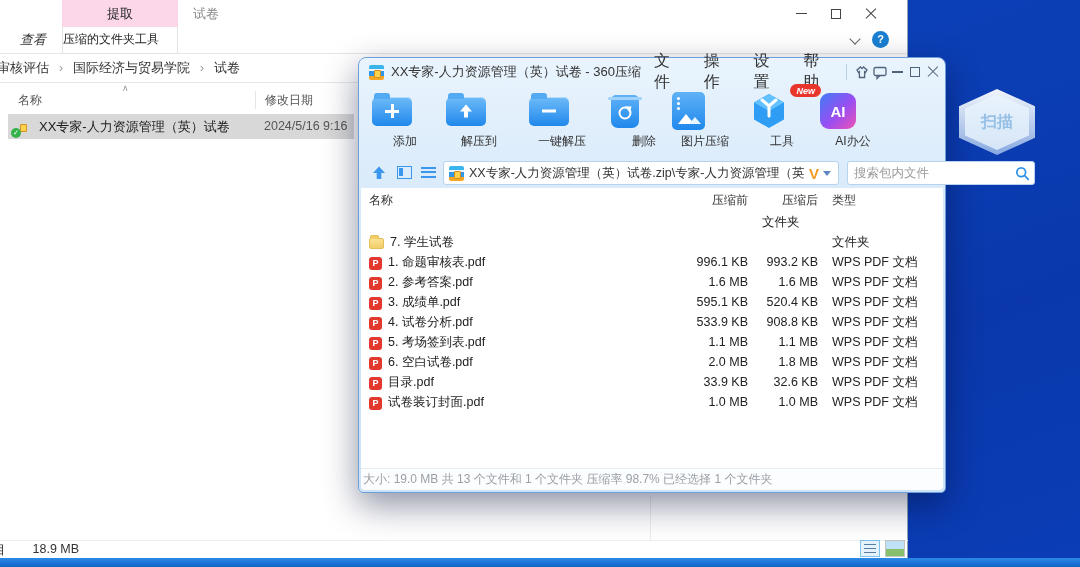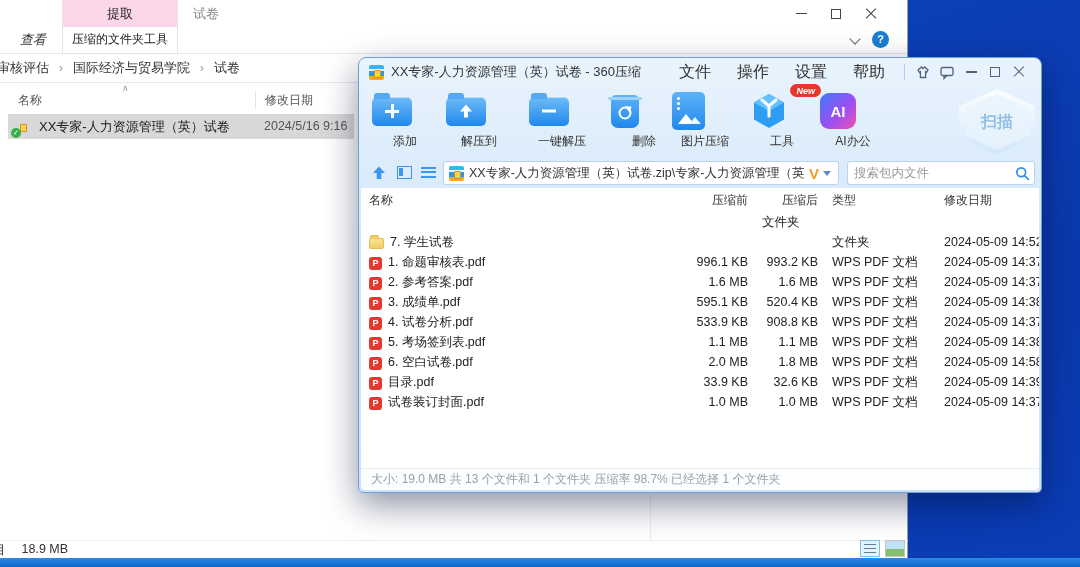--- a/index.html
+++ b/index.html
@@ -21,21 +21,21 @@
   .exp-controls { position:absolute; right:30px; top:0; height:27px; display:flex; align-items:center; gap:24px; }
   .wc-min { width:11px; height:1px; background:#444; }
   .wc-max { width:10px; height:10px; border:1px solid #444; }
   .wc-close { position:relative; width:12px; height:12px; }
   .wc-close::before,.wc-close::after { content:""; position:absolute; left:-1px; top:5px;
     width:14px; height:1.2px; background:#444; }
   .wc-close::before { transform:rotate(45deg);} .wc-close::after { transform:rotate(-45deg);}
   .exp-ribbon { position:relative; height:27px; background:#fff; border-bottom:1px solid #e6e6e6; }
   .tab-view { position:absolute; left:20px; line-height:26px; font-size:13px; color:#333;font-style:italic; }
   .tab-ztools { position:absolute; left:62px; top:0; width:116px; height:27px; background:#fff;
-    border:1px solid #e3e3e3; border-top:none; text-align:center; line-height:25px; font-size:12px; color:#222; }
+    border:1px solid #e3e3e3; border-top:none; line-height:25px; font-size:12px; color:#222; }
   .ribbon-chev { position:absolute; right:48px; top:8px; width:8px; height:8px;
     border-right:1.5px solid #666; border-bottom:1.5px solid #666; transform:rotate(45deg); }
   .help-btn { position:absolute; right:18px; top:4px; width:17px; height:17px; border-radius:50%;
     background:#1a7ed2; color:#fff; font-size:11px; font-weight:bold; text-align:center; line-height:17px; }
   .exp-breadcrumb { position:relative; height:29px; border-bottom:1px solid #e8e8e8;
     display:flex; align-items:center; font-size:13px; color:#333; overflow:hidden; }
   .exp-breadcrumb .inner { display:flex; align-items:center; margin-left:-7px; white-space:nowrap; }
   .crumb { padding:0 4px; }
   .crumb-sep { color:#999; font-size:12px; padding:0 6px; }
   .exp-colhead { position:relative; height:30px; font-size:12px; color:#555; }
@@ -45,21 +45,21 @@
   .exp-colhead .h-date { position:absolute; left:265px; top:9px; }
   .exp-row { position:absolute; left:8px; top:114px; width:346px; height:25px;
     background:#d8d8d8; display:flex; align-items:center; font-size:13px; color:#1a1a1a; }
   .exp-row .zip-wrap { position:relative; margin-left:6px; width:18px; height:18px; }
   .exp-row .name { margin-left:7px; white-space:nowrap; overflow:hidden; }
   .exp-row-date { position:absolute; left:264px; top:114px; line-height:25px; font-size:12.5px; color:#555; }
   .exp-statusline { position:absolute; left:0; top:540px; width:908px; height:1px; background:#efefef; }
   .exp-status { position:absolute; left:0; top:542px; height:16px; font-size:12.5px; color:#333;
     display:flex; overflow:hidden; }
   .exp-status .frag { margin-left:-7px; }
-  .exp-status .size { margin-left:16px; }
+  .exp-status .size { margin-left:27px; }
   .sep-v-bottom { position:absolute; left:650px; top:495px; width:1px; height:45px; background:#ececec; }
   .view-toggles { position:absolute; left:860px; top:540px; display:flex; gap:5px; }
   .vm-details { width:20px; height:17px; border:1px solid #7ec3ee; background:#e3f2fb; padding:3px 3px; }
   .vm-details i { display:block; height:100%;
     background:repeating-linear-gradient(180deg,#5a7f9e 0 1px,transparent 1px 4px); }
   .vm-thumbs { width:20px; height:17px; border:1px solid #c4c4c4;
     background:linear-gradient(180deg,#bfe0f5 0 55%,#86c06c 55% 100%); }
 
   
   .arc { width:15px; height:15px; border-radius:2px; position:relative; flex:none;
@@ -72,21 +72,21 @@
     background:#35b14c; color:#fff; font-size:7px; line-height:10px; text-align:center; }
   .icon-folder { width:15px; height:11px; margin-top:3px; position:relative; flex:none;
     background:linear-gradient(#fbe292,#f2cd68); border:1px solid #e3bd55; border-radius:2px; }
   .icon-folder::before { content:""; position:absolute; top:-4px; left:0px; width:7px; height:3px;
     background:#f2cd68; border:1px solid #e3bd55; border-bottom:none; border-radius:2px 2px 0 0; }
   .icon-pdf { width:13px; height:13px; margin-top:2px; border-radius:3px; background:#e2382e; flex:none;
     color:#fff; font-size:9px; font-weight:bold; text-align:center; line-height:13px; }
   .icon-pdf::after { content:"P"; }
 
   
-  .win360 { position:absolute; left:358px; top:57px; width:684px; height:436px;
+  .win360 { position:absolute; left:358px; top:57px; width:588px; height:436px;
     border:1px solid #6f9fd8; border-radius:8px 8px 5px 5px;
     background:linear-gradient(180deg,#e9f4fd 0%,#d4e7f9 40%,#cde2f7 100%);
     box-shadow:0 12px 34px rgba(0,10,50,.45); }
   .w-titlebar { position:relative; height:28px; display:flex; align-items:center; padding:0 10px; }
   .w-title { margin-left:7px; font-size:13px; color:#333; white-space:nowrap; }
   .w-right { margin-left:auto; display:flex; align-items:center; }
   .w-menu { font-size:16px; color:#333; padding:0 13px; }
   .w-iconbtn { width:24px; text-align:center; display:flex; justify-content:center; align-items:center; height:22px; }
   .w-sep { width:1px; height:16px; background:#b7cfe8; margin:0 6px; }
   .wc2-min { width:11px; height:1.2px; background:#51637a; }
@@ -166,21 +166,21 @@
   .l-head { height:24px; font-size:12px; color:#333; }
   .l-head .c-before,.l-head .c-after { text-align:right; }
   .l-row { height:20px; font-size:12.5px; color:#222; }
   .c-name { display:flex; align-items:center; gap:6px; overflow:hidden; white-space:nowrap; }
   .c-before,.c-after { text-align:right; white-space:nowrap; }
   .c-type { padding-left:14px; white-space:nowrap; }
   .c-date { padding-left:14px; white-space:nowrap; }
 
   .w-status { position:absolute; left:2px; right:2px; bottom:2px; height:22px; background:#fbfdfe;
     border-top:1px solid #e4ecf4; border-radius:0 0 4px 4px; display:flex; align-items:center;
-    font-size:12px; color:#9aa0a6; padding-left:10px; white-space:nowrap; overflow:hidden; }
+    font-size:12px; color:#9aa0a6; padding-left:2px; white-space:nowrap; overflow:hidden; }
 
   svg { display:block; }
 </style>
 </head>
 <body>
 
 <div class="explorer">
 
   <div class="exp-titlebar">
     <div class="tab-extract">提取</div>

